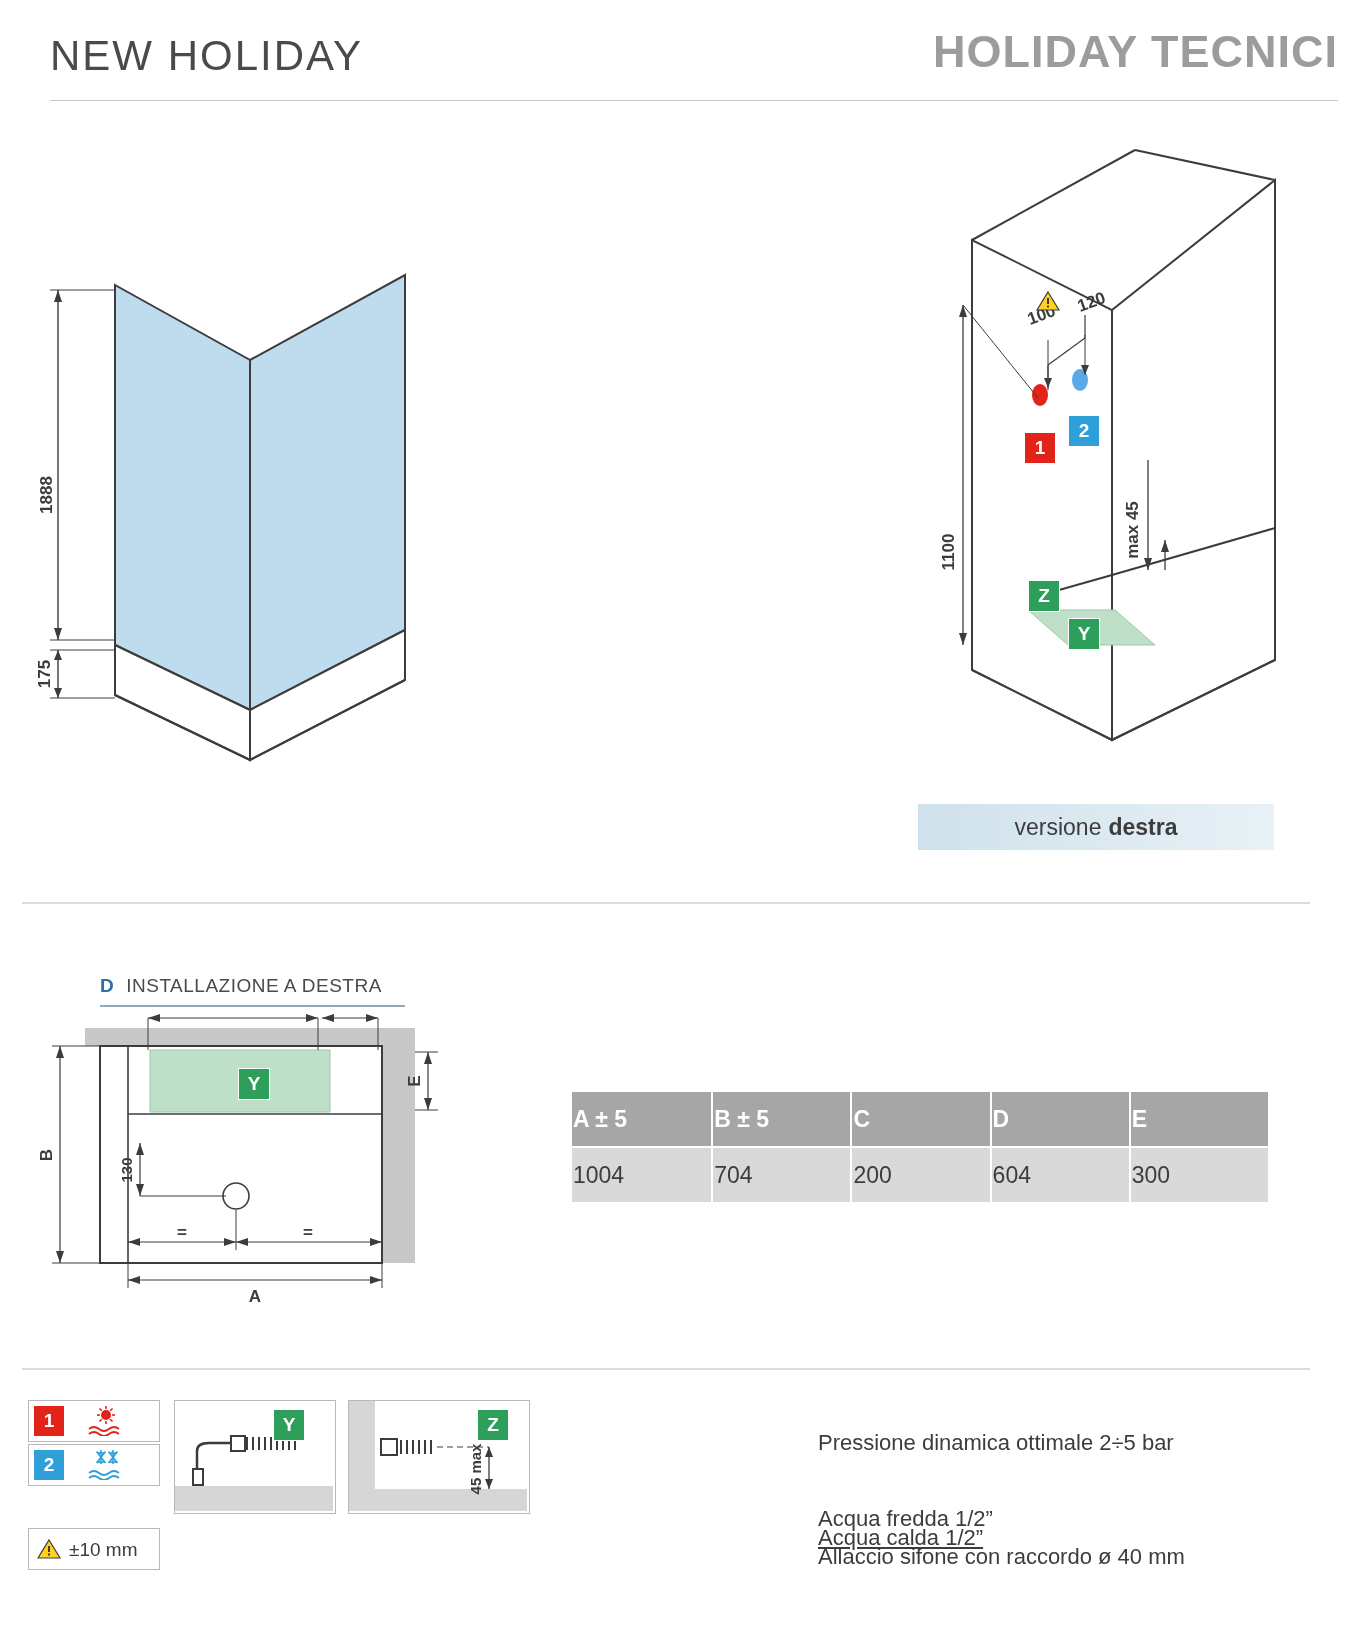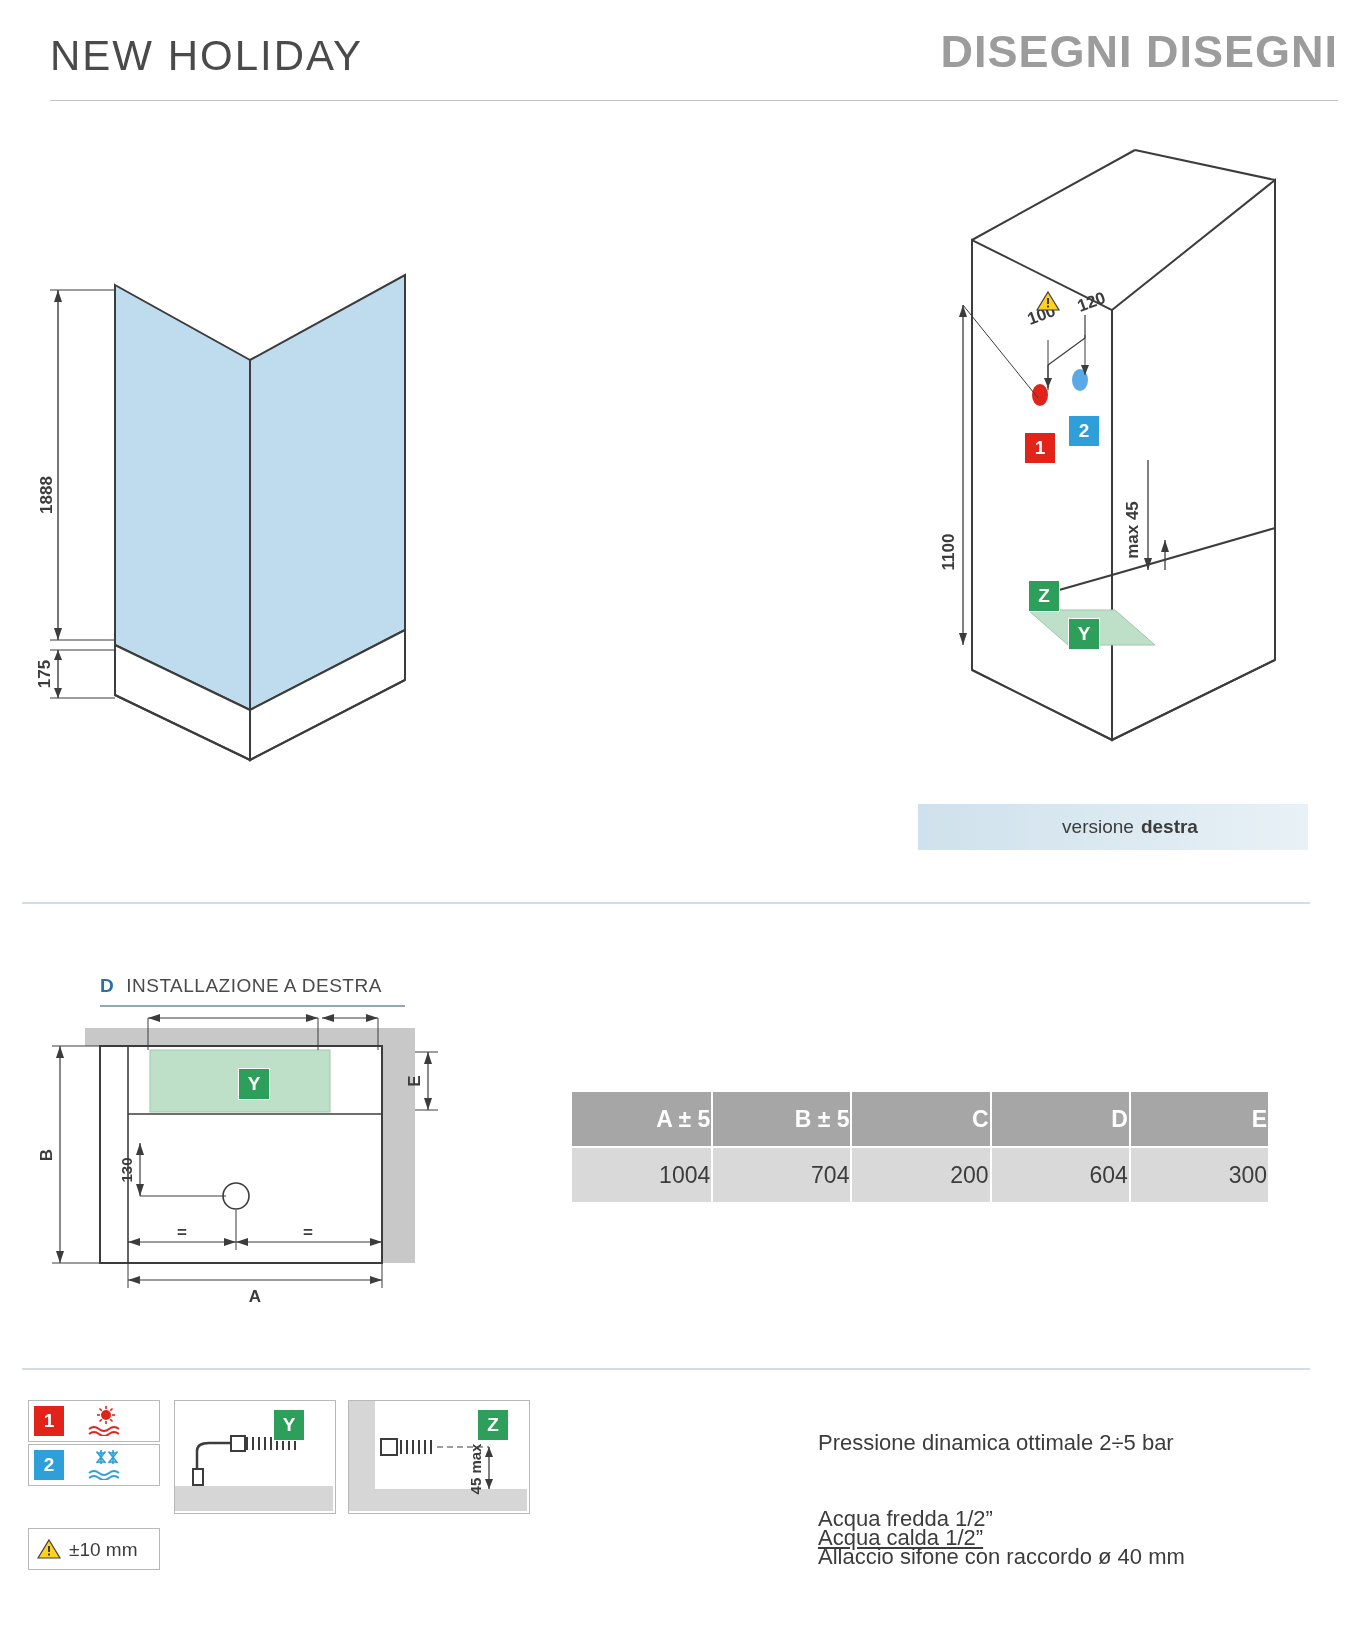--- a/index.html
+++ b/index.html
@@ -61,23 +61,22 @@
 
   
   .version-banner {
     position: absolute;
     left: 918px; top: 804px;
     width: 356px; height: 46px;
     background: linear-gradient(to right,#cfe1ec,#e8f1f6);
     display: flex;
     align-items: center;
     justify-content: center;
-    font-size: 19px;
+    font-size: 23px;
     color: #3c3c3c;
-    padding-left: 34px;
   }
   .version-banner b { margin-left: 7px; }
 
   
   .sec-rule {
     position: absolute;
     left: 22px;
     width: 1288px;
     height: 2px;
     background: #d5dde2;
@@ -103,21 +102,21 @@
 
   
   .dim-table {
     position: absolute;
     left: 570px; top: 1090px;
     border-collapse: collapse;
   }
   .dim-table th, .dim-table td {
     width: 154px;
     height: 52px;
-    text-align: right;
+    text-align: left;
     vertical-align: middle;
     font-size: 23px;
     border: 2px solid #ffffff;
   }
   .dim-table th {
     background: #a6a6a6;
     color: #ffffff;
     font-weight: bold;
   }
   .dim-table td {
@@ -175,21 +174,21 @@
     fill: #3c3c3c;
   }
 </style>
 </head>
 <body>
 
 <div class="page">
 
   <div class="header">
     <div class="header-title">NEW HOLIDAY</div>
-    <div class="header-sub">DISEGNI DISEGNI</div>
+    <div class="header-sub">HOLIDAY TECNICI</div>
     <div class="header-rule"></div>
   </div>
 
   <div class="draw-left">
     <svg width="470" height="620" viewBox="0 0 470 620">
 
       <polygon points="95,135 230,210 230,560 95,495" fill="#bfdcee" stroke="#3c3c3c" stroke-width="2"></polygon>
       <polygon points="230,210 385,125 385,480 230,560" fill="#bfdcee" stroke="#3c3c3c" stroke-width="2"></polygon>
 
       <polygon points="95,495 230,560 230,610 95,545" fill="#ffffff" stroke="#3c3c3c" stroke-width="2"></polygon>

